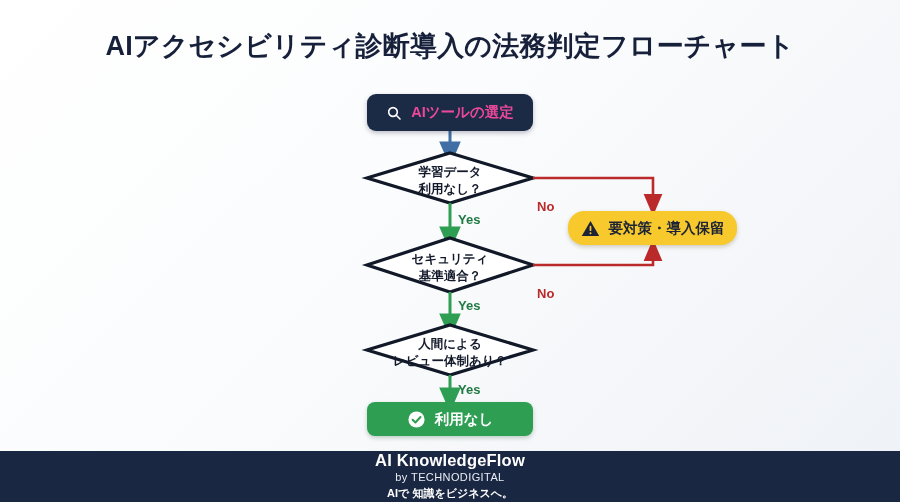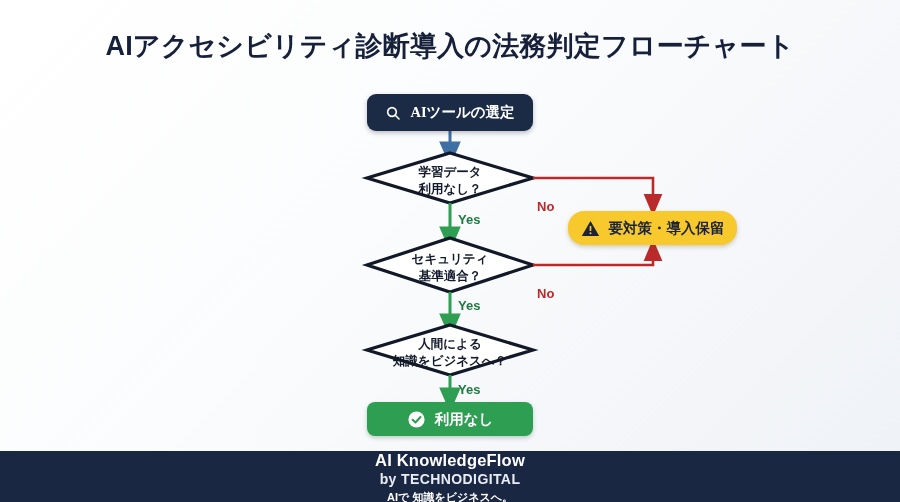--- a/index.html
+++ b/index.html
@@ -54,24 +54,23 @@
     border-radius: 9px;
     font-weight: 700;
     white-space: nowrap;
   }
   .node-start {
     left: 367px;
     top: 94px;
     width: 166px;
     height: 37px;
     background: #1b2a45;
-    color: #ffffff;
+    color: #ec4899;
     font-size: 14.5px;
     box-shadow: 0 2px 5px rgba(20,30,55,0.28);
-    font-family: Liberation Serif, serif;
   }
   .node-warn {
     left: 568px;
     top: 211px;
     width: 169px;
     height: 34px;
     background: #f7c92c;
     color: #1c2336;
     font-size: 14.5px;
     border-radius: 16px;
@@ -132,22 +131,22 @@
     align-items: center;
     gap: 0px;
   }
   .footer-brand {
     font-size: 16.5px;
     font-weight: 700;
     letter-spacing: 0.2px;
     line-height: 1.1;
   }
   .footer-by {
-    font-size: 14px;
-    font-weight: 700;
+    font-size: 11px;
+    font-weight: 400;
     letter-spacing: 0.4px;
     line-height: 1.5;
     color: #e8ecf4;
   }
   .footer-tag {
     font-size: 11px;
     font-weight: 700;
     line-height: 1.4;
     color: #ffffff;
   }
@@ -204,21 +203,21 @@
   <div class="dec-label" style="left:360px; top:251px;">
     <span>セキュリティ</span>
     <span>基準適合？</span>
   </div>
   <div class="dec-label" style="left:360px; top:164px;">
     <span>学習データ</span>
     <span>利用なし？</span>
   </div>
   <div class="dec-label" style="left:360px; top:336px;">
     <span>人間による</span>
-    <span>知識をビジネスへ？</span>
+    <span>レビュー体制あり？</span>
   </div>
 
   <div class="edge-label lbl-yes" style="left:458px; top:212px;">Yes</div>
   <div class="edge-label lbl-yes" style="left:458px; top:298px;">Yes</div>
   <div class="edge-label lbl-yes" style="left:458px; top:382px;">Yes</div>
 
   <div class="edge-label lbl-no" style="left:537px; top:163px;">No</div>
   <div class="edge-label lbl-no" style="left:537px; top:250px;">No</div>
 
   <div class="node node-warn">

